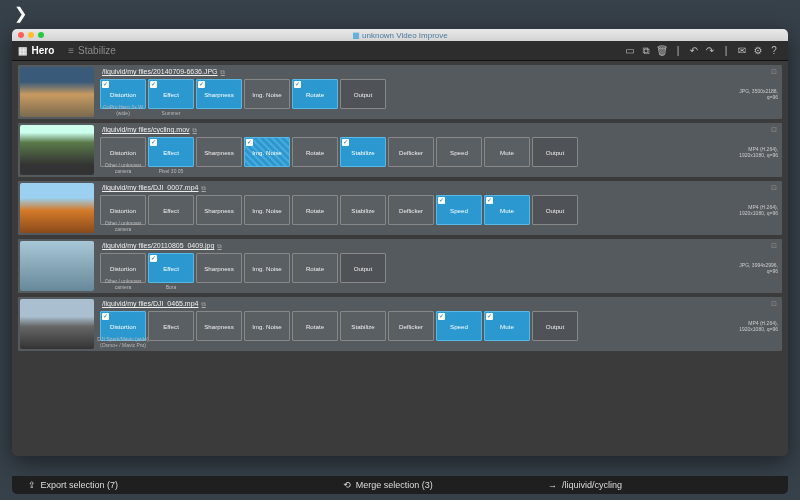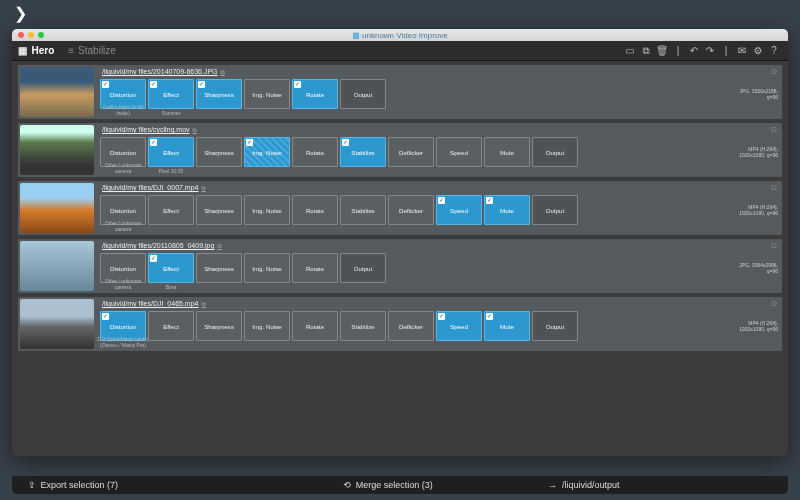--- a/index.html
+++ b/index.html
@@ -416,15 +416,15 @@
   <div class="fitem left">
     <span>⇪</span>
     <span>Export selection (7)</span>
   </div>
   <div class="fitem">
     <span>⟲</span>
     <span>Merge selection (3)</span>
   </div>
   <div class="fitem right">
     <span>→</span>
-    <span>/liquivid/output</span>
+    <span>/liquivid/cycling</span>
   </div>
 </div>
 
 </body></html>

